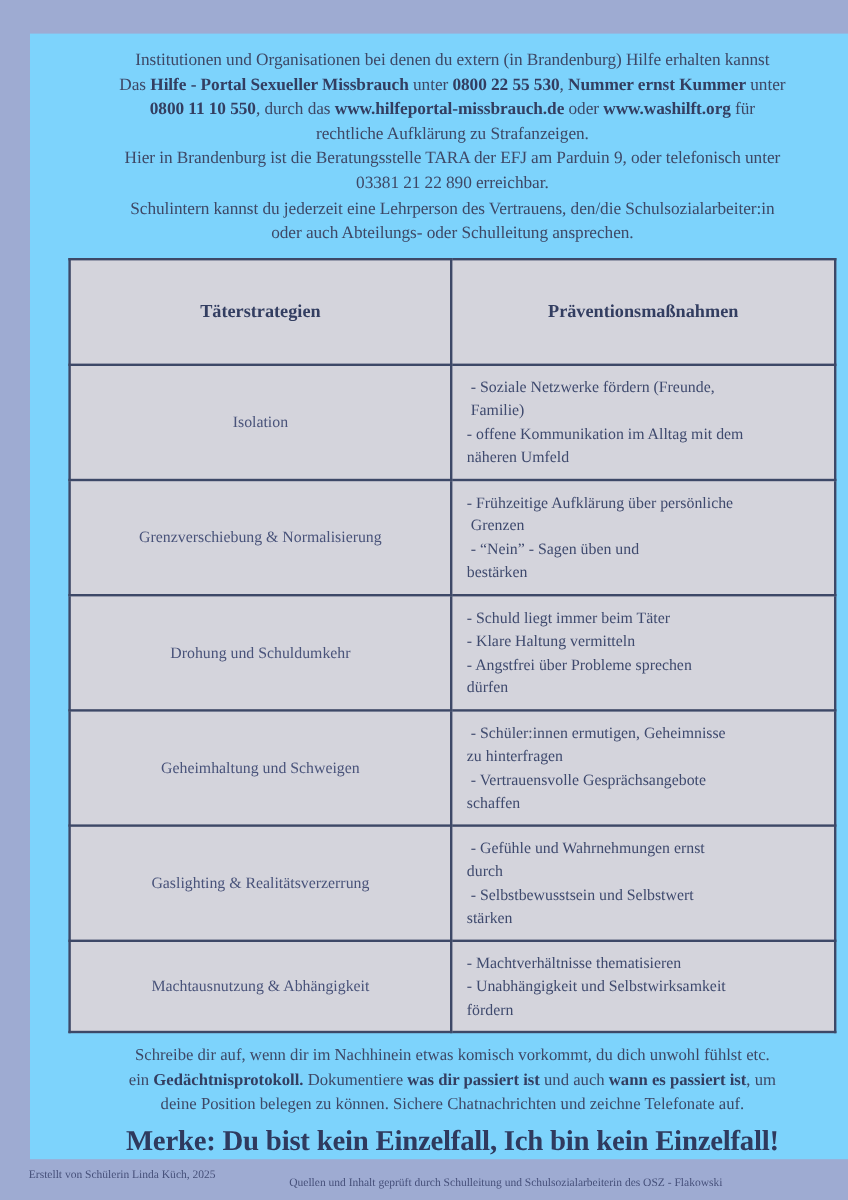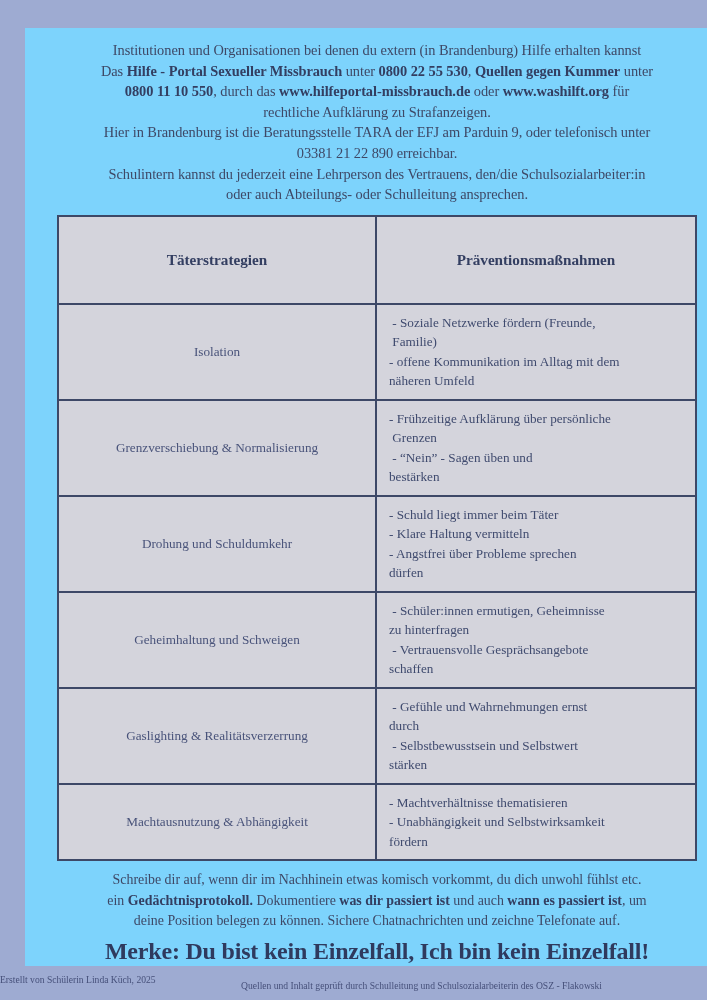--- a/index.html
+++ b/index.html
@@ -104,41 +104,41 @@
     position: absolute;
     left: 0;
     top: 972px;
     width: 707px;
     height: 26px;
     font-size: 9.6px;
     color: #46507a;
   }
   .credit-left {
     position: absolute;
-    left: 0;
+    left: 24px;
     top: 2px;
     white-space: nowrap;
     text-align: right;
   }
   .credit-right {
     position: absolute;
     left: 241px;
     top: 8px;
     white-space: nowrap;
   }
 </style>
 </head>
 <body>
 
 <div class="page">
   <div class="sheet">
 
     <div class="intro">
       <p>Institutionen und Organisationen bei denen du extern (in Brandenburg) Hilfe erhalten kannst</p>
-      <p><span>Das </span><b>Hilfe - Portal Sexueller Missbrauch</b><span> unter </span><b>0800 22 55 530</b><span>, </span><b>Quellen gegen Kummer</b><span> unter</span></p>
+      <p><span>Das </span><b>Hilfe - Portal Sexueller Missbrauch</b><span> unter </span><b>0800 22 55 530</b><span>, </span><b>Nummer ernst Kummer</b><span> unter</span></p>
       <p><b>0800 11 10 550</b><span>, durch das </span><b>www.hilfeportal-missbrauch.de</b><span> oder </span><b>www.washilft.org</b><span> für</span></p>
       <p>rechtliche Aufklärung zu Strafanzeigen.</p>
       <p>Hier in Brandenburg ist die Beratungsstelle TARA der EFJ am Parduin 9, oder telefonisch unter</p>
       <p>03381 21 22 890 erreichbar.</p>
       <p>Schulintern kannst du jederzeit eine Lehrperson des Vertrauens, den/die Schulsozialarbeiter:in</p>
       <p>oder auch Abteilungs- oder Schulleitung ansprechen.</p>
     </div>
 
     <table class="matrix">
       <colgroup>

